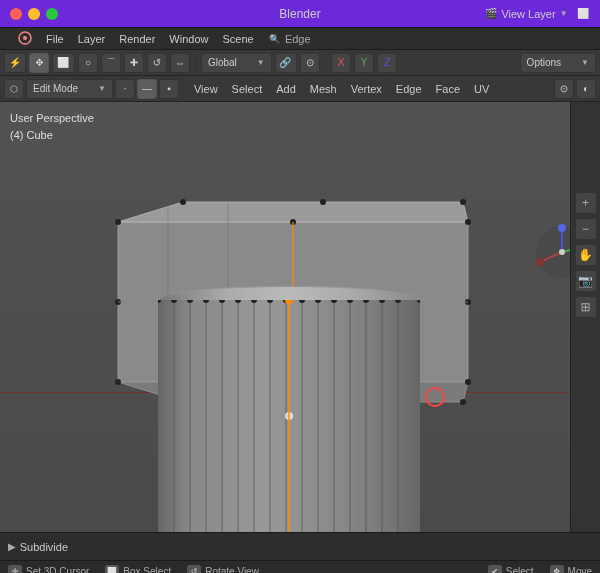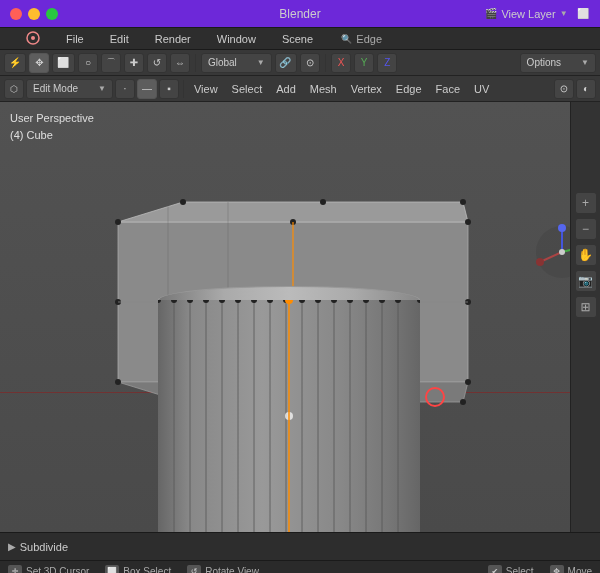--- a/index.html
+++ b/index.html
@@ -57,22 +57,22 @@
       font-size: 11px;
       color: #ccc;
     }
 
     
     #menubar {
       height: 22px;
       background: #2d2d2d;
       display: flex;
       align-items: center;
-      padding: 0 20px;
-      gap: 14px;
+      padding: 0 12px;
+      gap: 2px;
       border-bottom: 1px solid #1a1a1a;
     }
     .menu-item {
       padding: 2px 6px;
       font-size: 11px;
       color: #ccc;
       cursor: pointer;
       border-radius: 3px;
     }
 
@@ -284,21 +284,21 @@
 </div>
 
 <div id="menubar">
   <div class="menu-item">
     <svg width="14" height="14" viewBox="0 0 14 14">
         <circle cx="7" cy="7" r="6" fill="none" stroke="#e88" stroke-width="1.5"></circle>
         <circle cx="7" cy="7" r="2" fill="#e88"></circle>
       </svg>
   </div>
   <div class="menu-item">File</div>
-  <div class="menu-item">Edit</div>
+  <div class="menu-item">Layer</div>
   <div class="menu-item">Render</div>
   <div class="menu-item">Window</div>
   <div class="menu-item">Scene</div>
   <div style="margin-left:8px; display:flex; align-items:center; gap:4px;">
     <span style="font-size:9px; color:#777;">🔍</span>
     <span style="color:#aaa; font-size:11px;">Edge</span>
   </div>
 </div>
 
 <div id="toolbar1">

